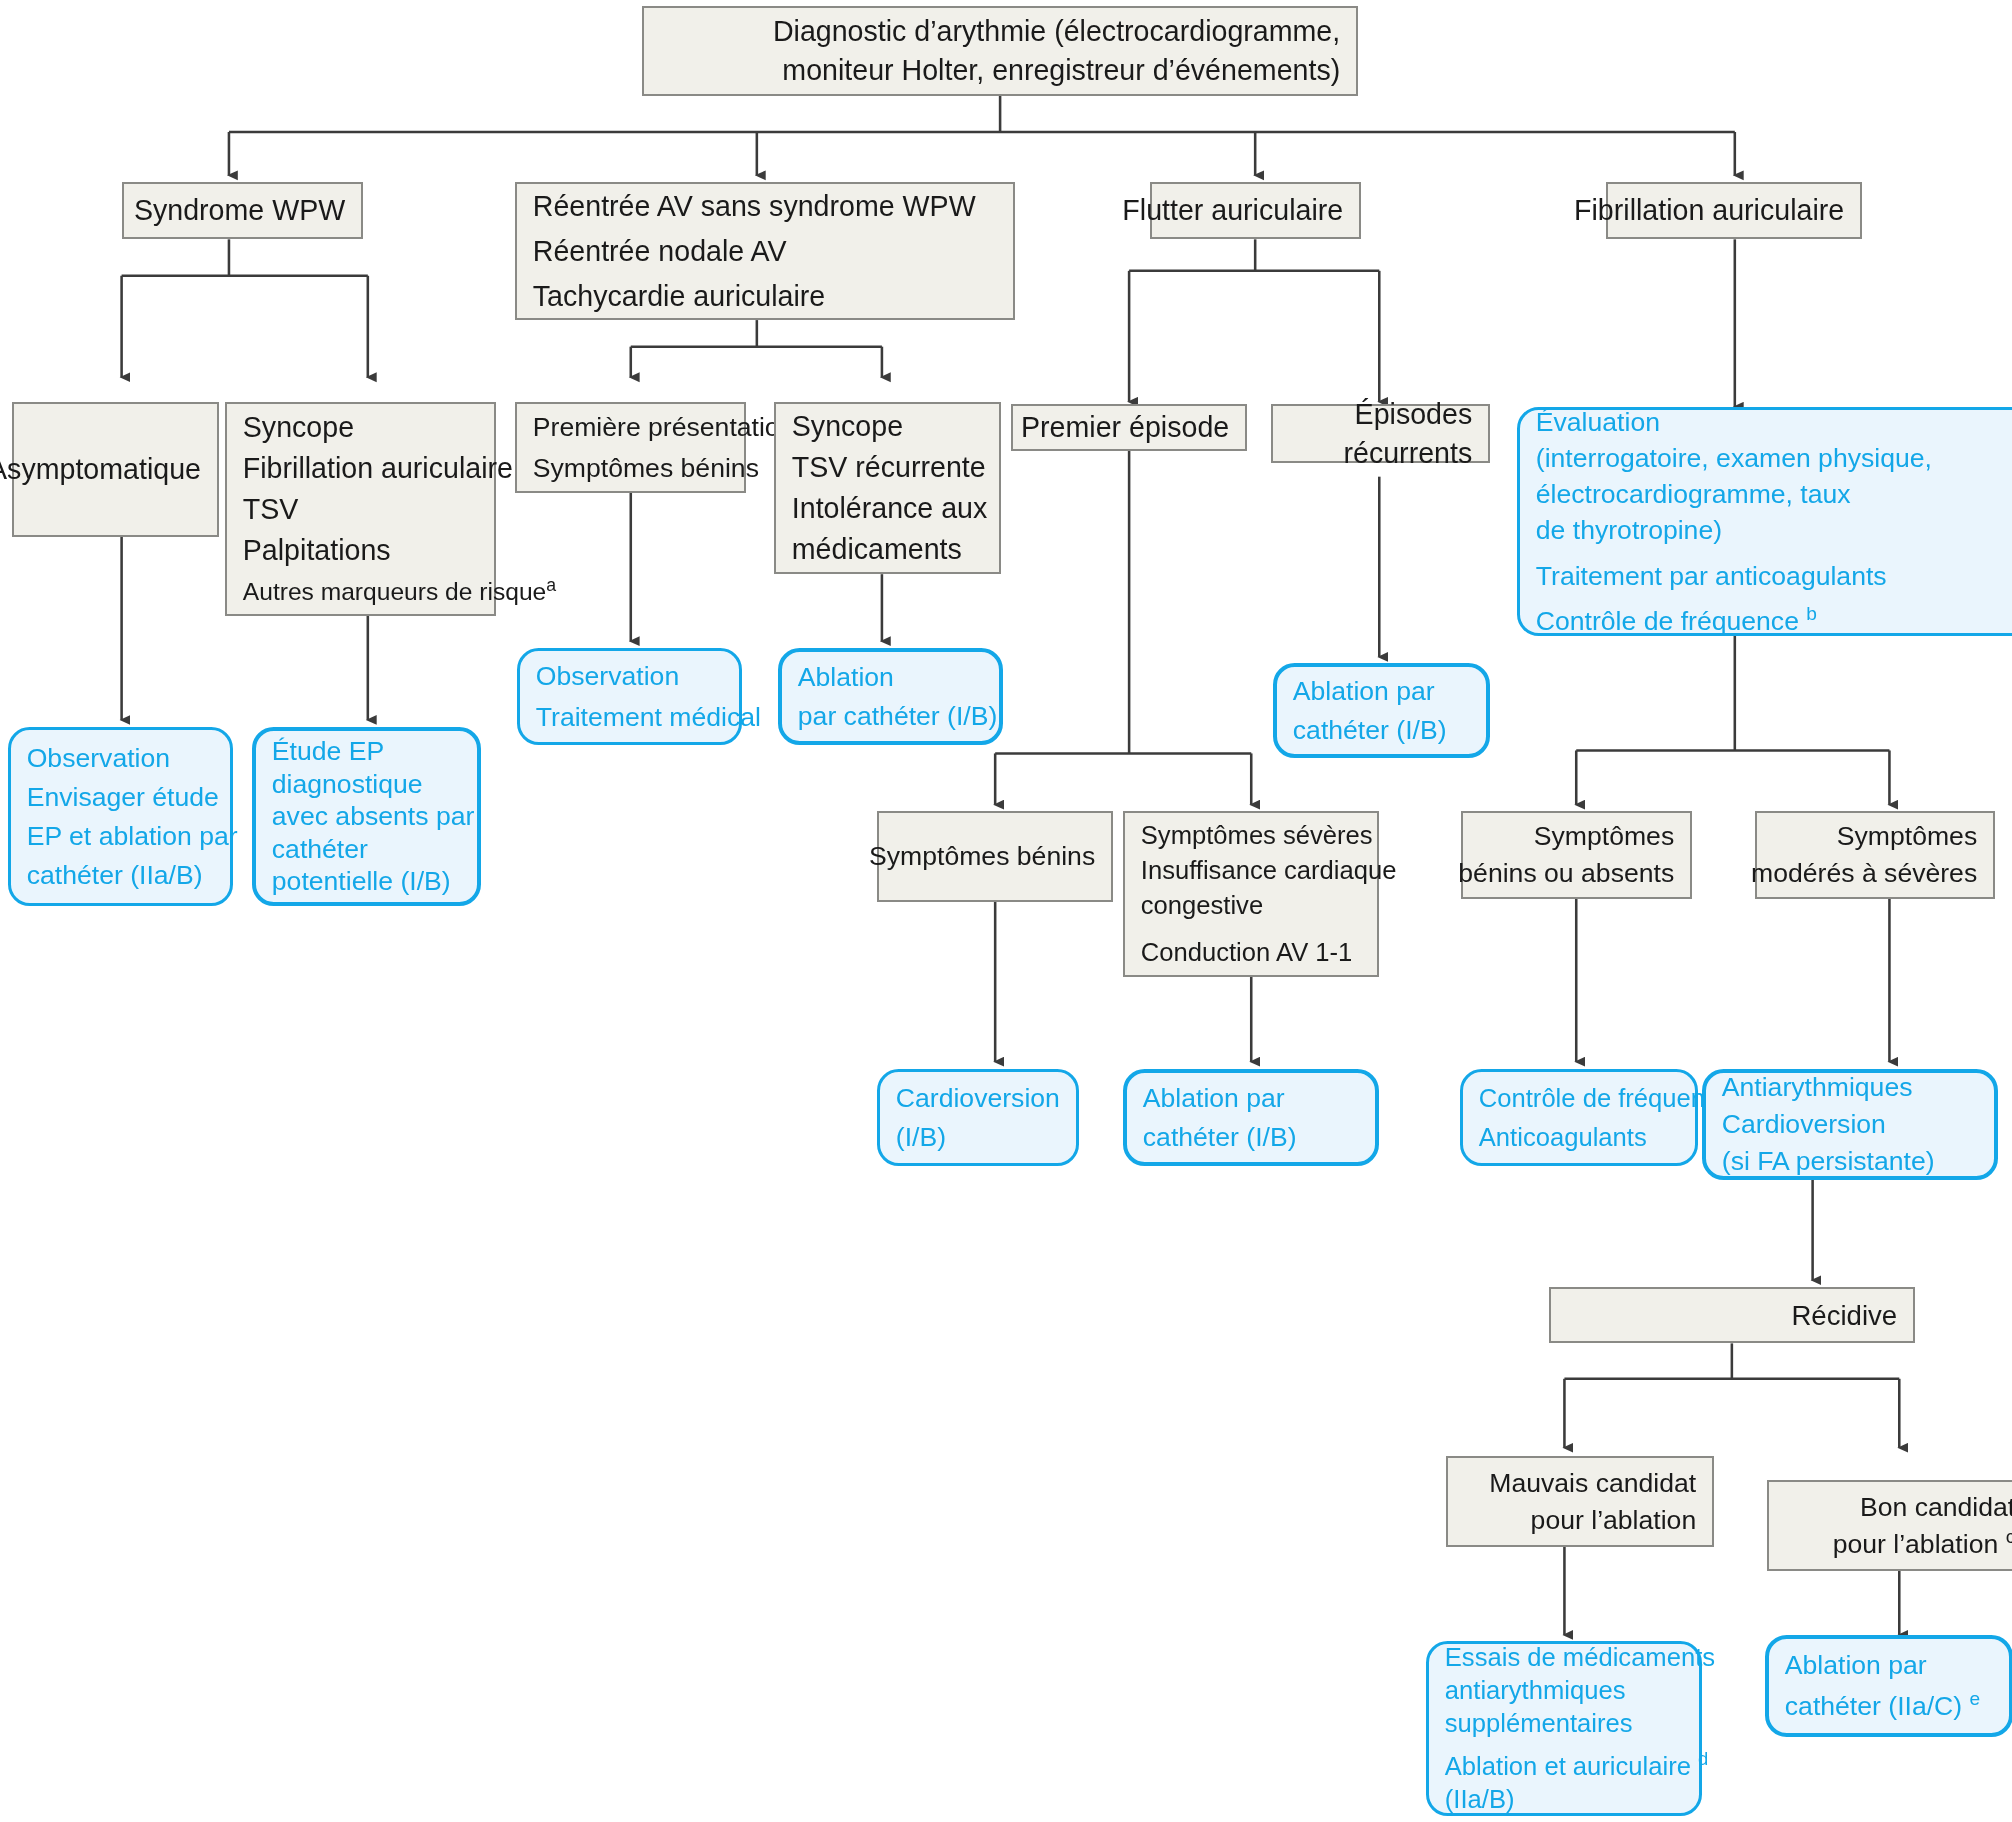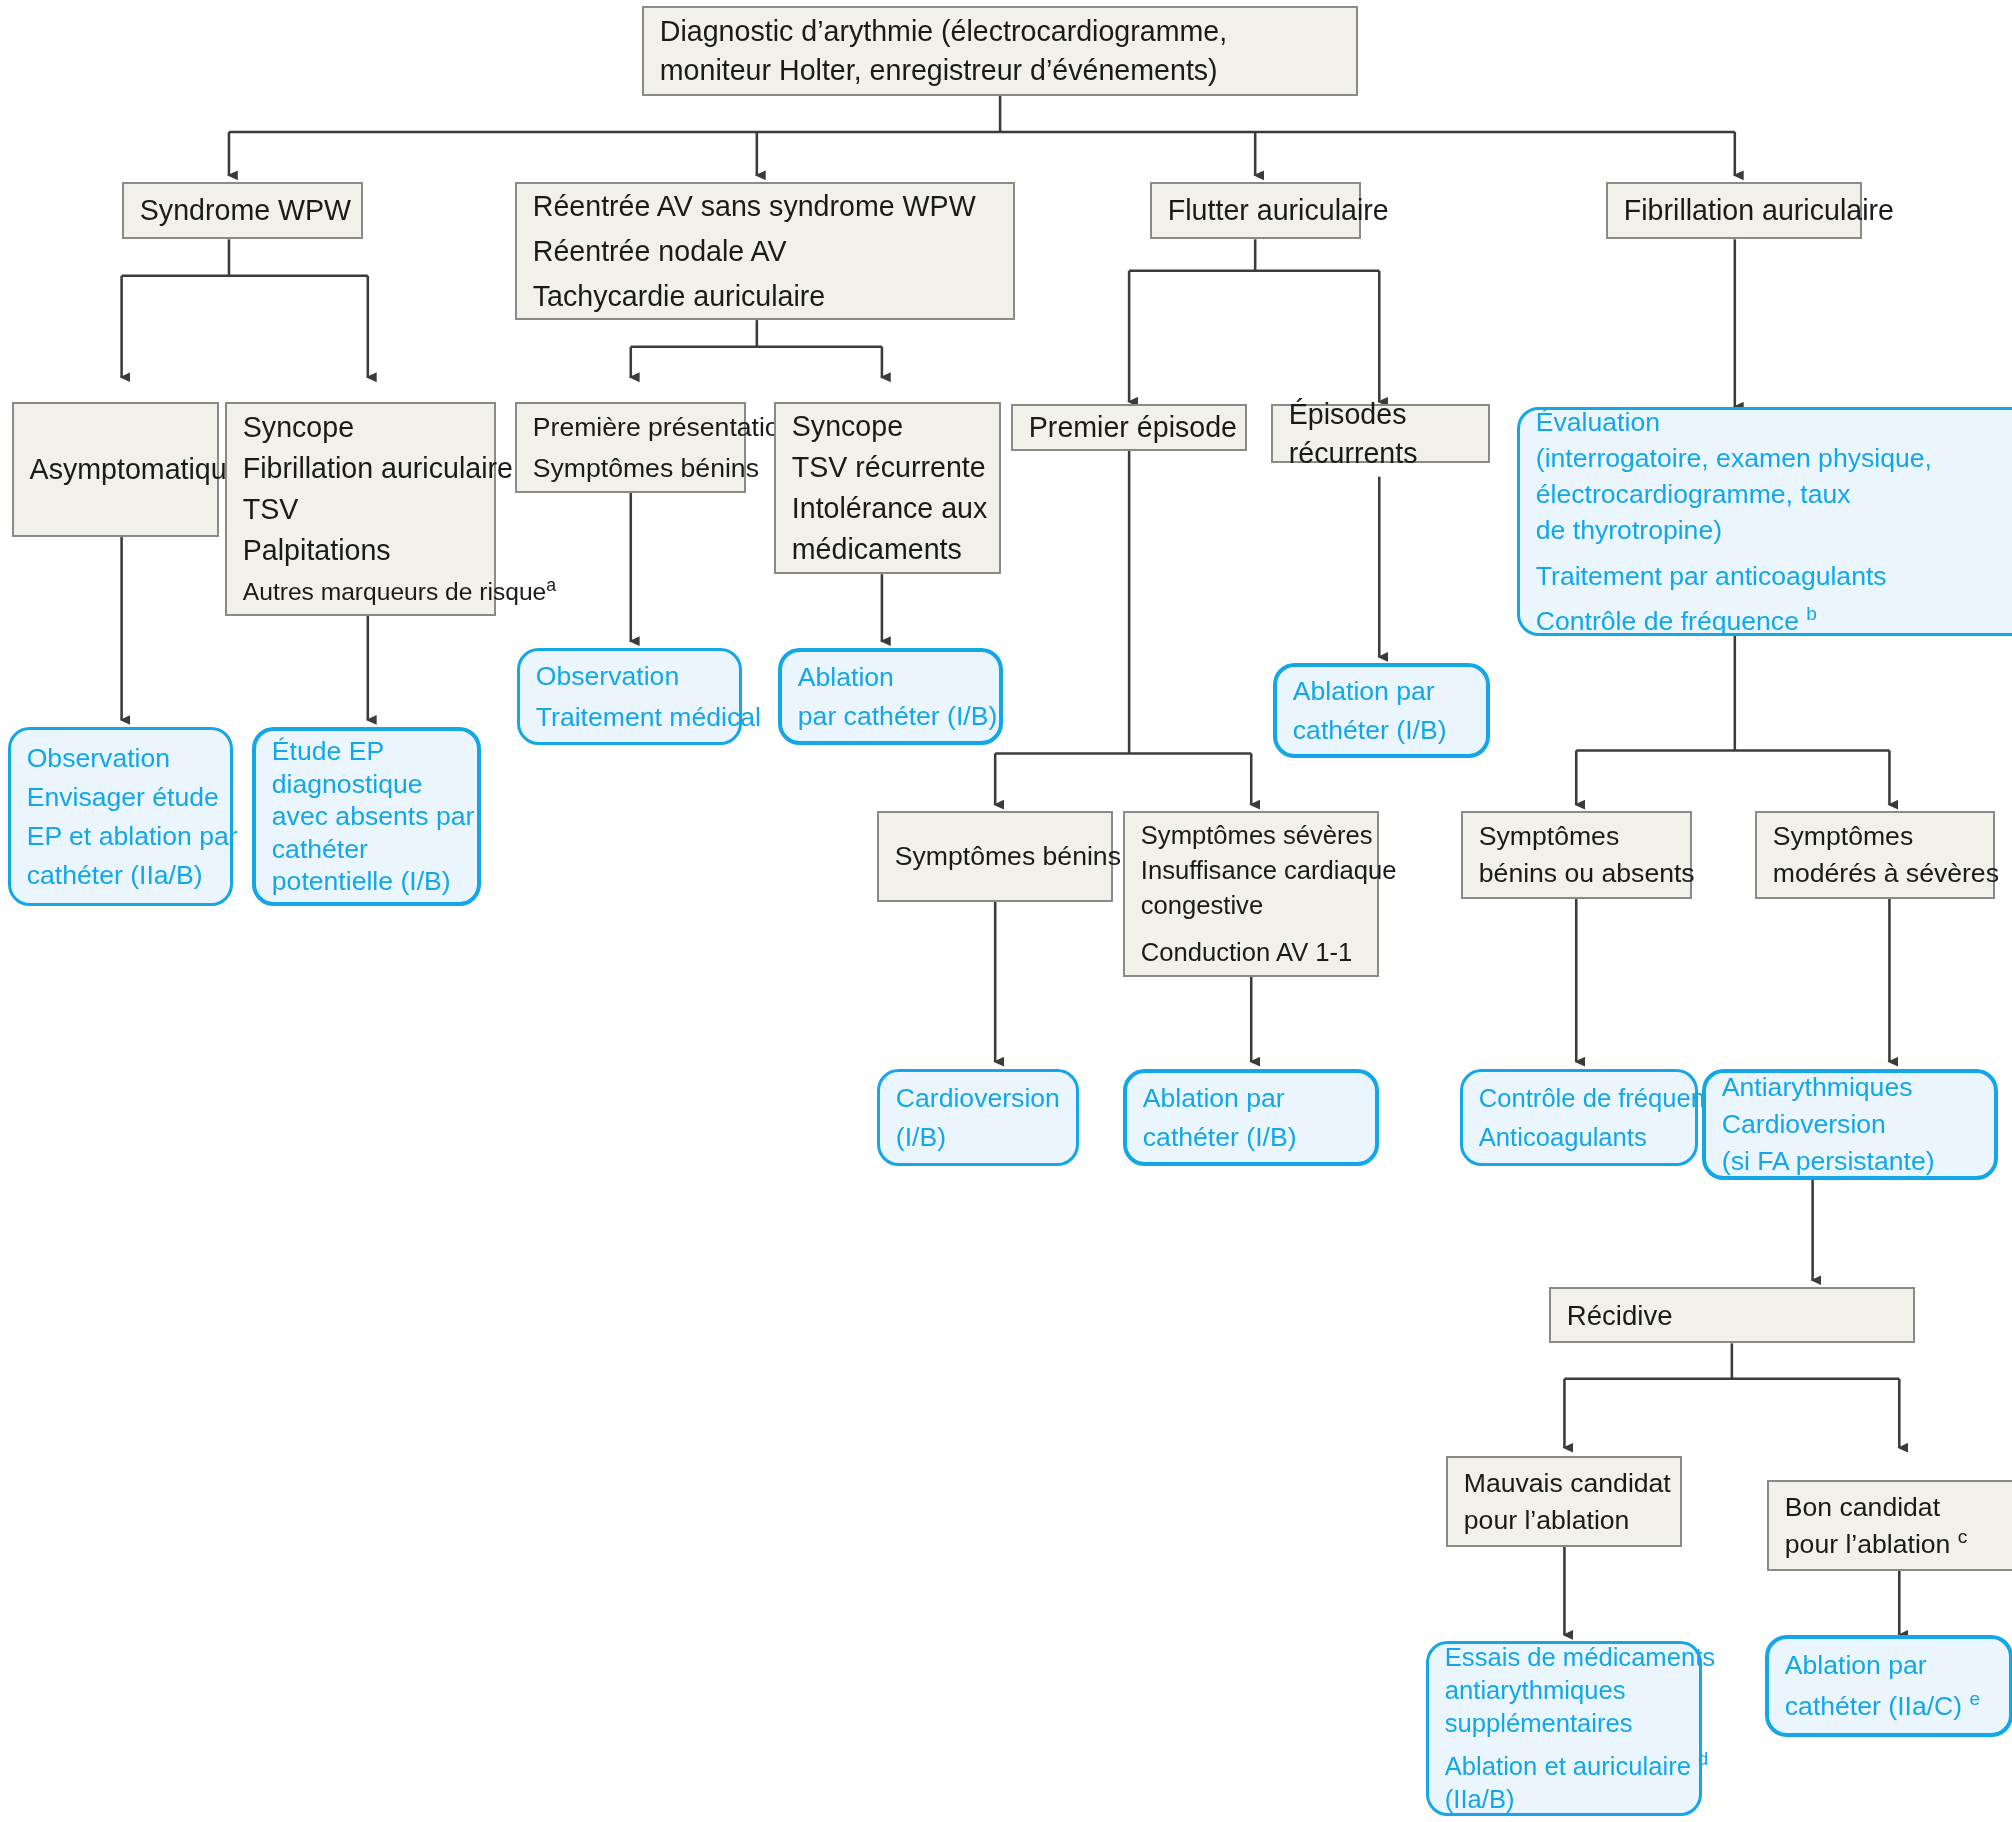--- a/index.html
+++ b/index.html
@@ -19,21 +19,21 @@
   
   .cyan{
     background:#eaf5fd;
     border:3px solid #13a7e8;
     border-radius:21.7px;
     color:#13a7e8;
   }
   .cyan.thick{border-width:4.9px;}
   .cyan.thin{border-width:3px;}
 
-  .c{text-align:center;align-items:flex-start;}
+  .c{text-align:center;align-items:flex-end;}
   .l{text-align:left;align-items:flex-start;}
 
   .pad{padding:7.9px 15.8px;}
   sup{font-size:.72em;vertical-align:super;line-height:0;}
 </style>
 </head>
 <body>
 
 <div id="stage">
 
@@ -244,21 +244,21 @@
   <div class="node cyan thick l pad" style="left:1702px;top:1069px;width:296px;height:111px;font-size:26.6px;line-height:37px;">
     <span class="ln">Antiarythmiques</span>
     <span class="ln">Cardioversion</span>
     <span class="ln">(si FA persistante)</span>
   </div>
 
   <div class="node beige c pad" style="left:1549px;top:1287px;width:366px;height:56px;font-size:27.6px;line-height:37px;">
     <span class="ln">Récidive</span>
   </div>
 
-  <div class="node beige c pad" style="left:1446px;top:1456px;width:236px;height:91px;font-size:26.6px;line-height:37px;">
+  <div class="node beige c pad" style="left:1446px;top:1456px;width:268px;height:91px;font-size:26.6px;line-height:37px;">
     <span class="ln">Mauvais candidat</span>
     <span class="ln">pour l’ablation</span>
   </div>
 
   <div class="node beige c pad" style="left:1767px;top:1456px;width:266px;height:91px;font-size:26.6px;line-height:37px;margin-top:24px;">
     <span class="ln">Bon candidat</span>
     <span class="ln"><span>pour l’ablation </span><sup>c</sup></span>
   </div>
 
   <div class="node cyan thin l pad" style="left:1426px;top:1641px;width:276px;height:175px;font-size:25.6px;line-height:33px;">

